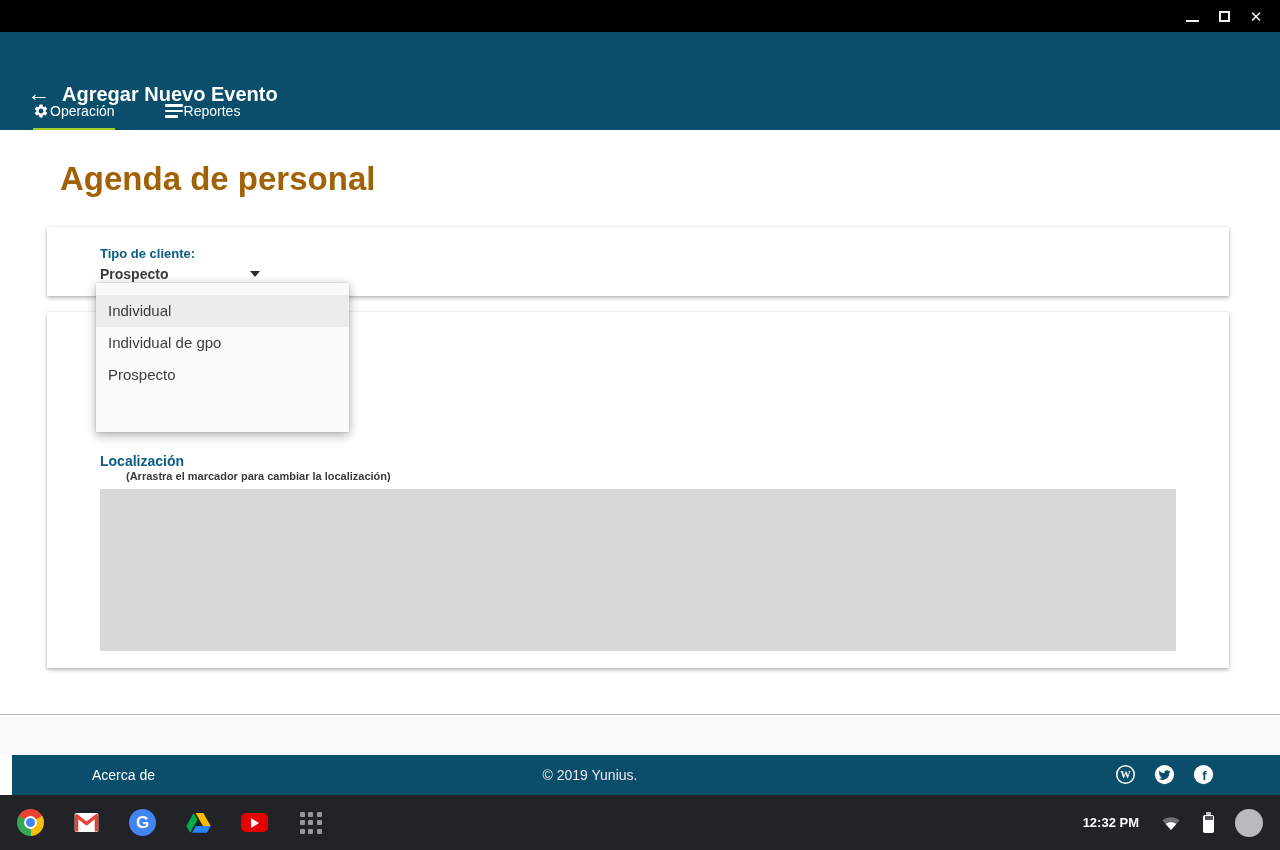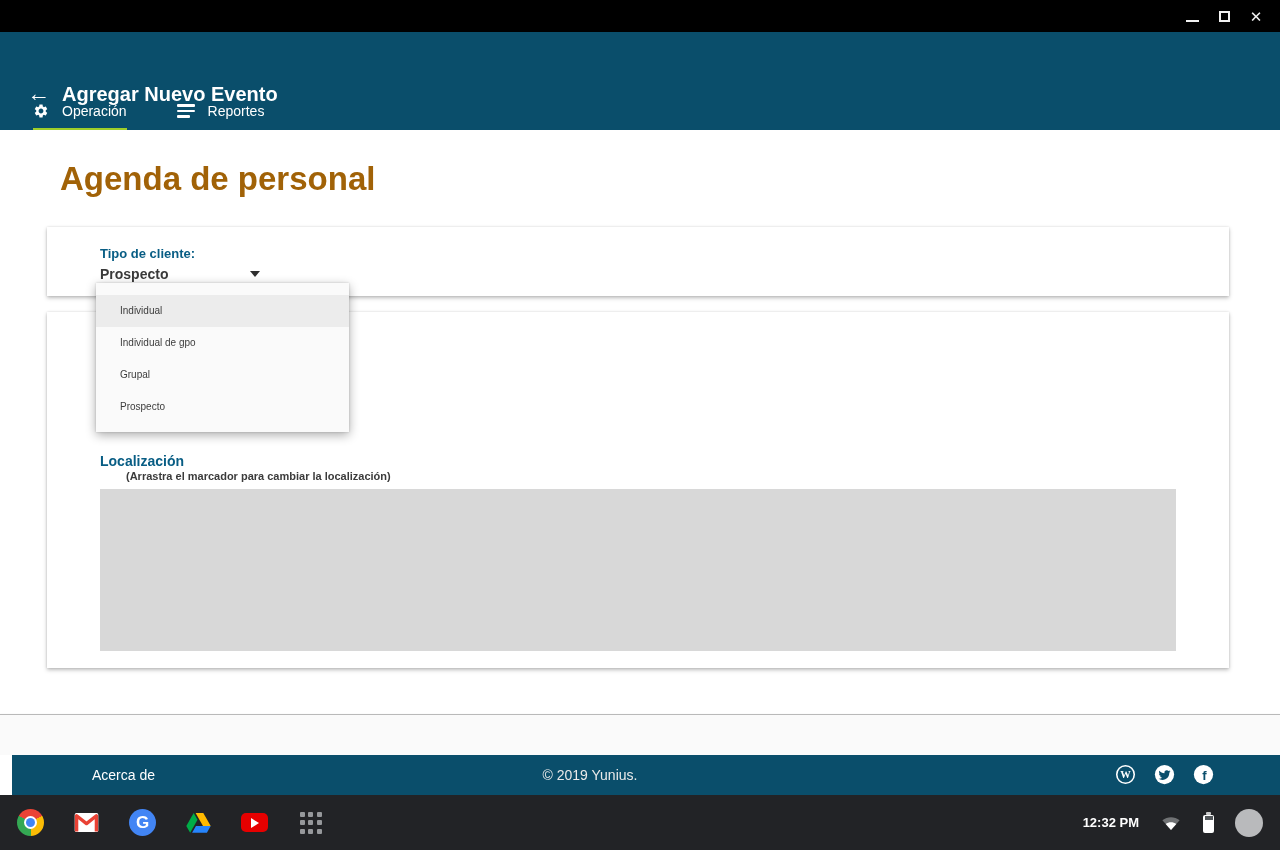--- a/index.html
+++ b/index.html
@@ -15,21 +15,21 @@
   .win-btn { width:32px; height:32px; display:flex; align-items:center; justify-content:center; cursor:pointer; }
   .min-glyph { width:13px; height:2px; background:#f2f2f2; margin-top:9px; }
   .max-glyph { width:11px; height:11px; border:2px solid #f2f2f2; }
   .close-glyph { color:#f2f2f2; font-size:15px; line-height:15px; }
 
   
   .app-header { position:absolute; top:32px; left:0; width:1280px; height:98px; background:#0a4e6b; }
   .back-btn { position:absolute; left:27px; top:49px; color:#fff; font-size:23px; line-height:24px; cursor:pointer; }
   .app-title { position:absolute; left:62px; top:51px; color:#fff; font-size:20px; font-weight:bold; }
   .tabs { position:absolute; left:33px; bottom:0; display:flex; }
-  .tab { display:flex; align-items:center; gap:13px; color:#fff; font-size:14px; padding-bottom:11px; cursor:pointer; }
+  .tab { display:flex; align-items:center; gap:1px; color:#fff; font-size:14px; padding-bottom:11px; cursor:pointer; }
   .tab.active { border-bottom:2px solid #9ece2a; padding-bottom:9px; }
   .tab + .tab { margin-left:50px; }
   .gear-svg { width:16px; height:16px; fill:#fff; display:block; }
   .lines-icon { display:flex; flex-direction:column; gap:3px; width:18px; }
   .lines-icon i { display:block; height:2.5px; background:#fff; border-radius:1px; }
   .lines-icon i:nth-child(1){ width:18px; }
   .lines-icon i:nth-child(2){ width:18px; }
   .lines-icon i:nth-child(3){ width:13px; }
 
   
@@ -50,21 +50,21 @@
 
   .hidden-underline { position:absolute; left:53px; top:117px; width:170px; height:2px; background:#4a4a4a; }
   .loc-label { position:absolute; left:53px; top:141px; font-size:14px; font-weight:bold; color:#085d84; }
   .loc-hint { position:absolute; left:53px; top:158px; font-size:11px; font-weight:bold; color:#3b3b3b;padding-left:26px; }
   .map-area { position:absolute; left:53px; top:177px; width:1076px; height:162px; background:#d8d8d8; cursor:grab; }
 
   
   .dropdown-menu { position:absolute; left:96px; top:283px; width:253px; height:149px; background:#fafafa;
                    box-shadow:0 3px 10px rgba(0,0,0,.33), 0 0 2px rgba(0,0,0,.18);
                    padding-top:12px; z-index:30; }
-  .dd-item { height:32px; line-height:32px; padding-left:24px; font-size:10px; color:#3d3d3d; cursor:pointer; }
+  .dd-item { height:32px; line-height:32px; padding-left:12px; font-size:15px; color:#3d3d3d; cursor:pointer; }
   .dd-item.highlighted { background:#ececec; }
 
   
   .divider { position:absolute; top:714px; left:0; width:1280px; height:1px; background:#b9b9b9;
              box-shadow:0 1px 2px rgba(0,0,0,.25); }
   .substrip { position:absolute; top:715px; left:0; width:1280px; height:40px; background:#fafafa; }
 
   .footer { position:absolute; top:755px; left:12px; width:1280px; height:40px; background:#0a4e6b; }
   .footer-about { position:absolute; left:80px; top:12px; color:#fff; font-size:14px; cursor:pointer; }
   .footer-copy { position:absolute; left:0; width:1156px; text-align:center; top:12px; color:#eaeaea; font-size:14px; }
@@ -155,21 +155,20 @@
     <div class="hidden-underline"></div>
     <div class="loc-label">Localización</div>
     <div class="loc-hint">(Arrastra el marcador para cambiar la localización)</div>
     <div class="map-area"></div>
   </div>
 </div>
 
 <div class="dropdown-menu">
   <div class="dd-item highlighted">Individual</div>
   <div class="dd-item">Individual de gpo</div>
-  <div class="dd-item">Grupal</div>
   <div class="dd-item">Prospecto</div>
 </div>
 
 <div class="divider"></div>
 <div class="substrip"></div>
 
 <div class="footer">
   <div class="footer-about">Acerca de</div>
   <div class="footer-copy">© 2019 Yunius.</div>
   <div class="footer-social">

